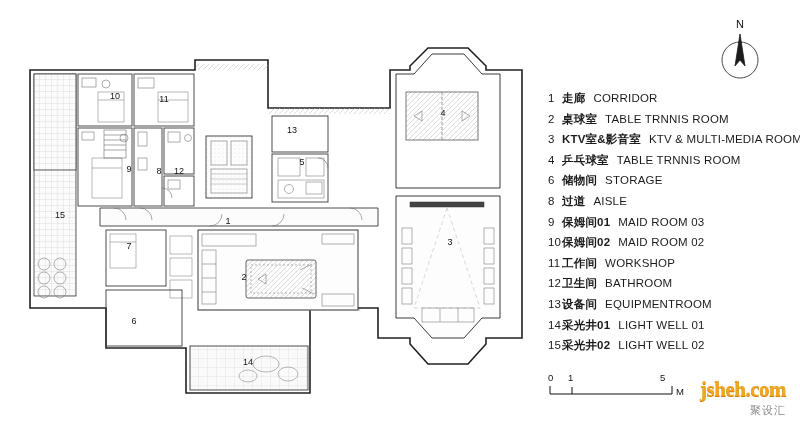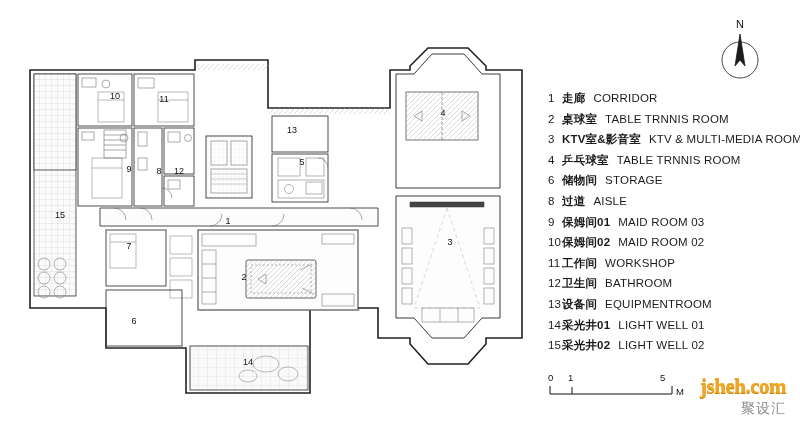--- a/index.html
+++ b/index.html
@@ -46,21 +46,21 @@
     position:absolute;right:14px;bottom:8px;
     text-align:right;
   }
   .logo .mark{
     font-family:Liberation Serif, serif;
     font-size:21px;font-weight:bold;color:#f0a61e;
     letter-spacing:-0.5px;line-height:32px;
     text-shadow:0 1px 0 #c9830c;
   }
   .logo .sub{
-    font-size:14px;color:#8a8a8a;letter-spacing:1px;margin-top:-2px;
+    font-size:11px;color:#8a8a8a;letter-spacing:1px;margin-top:-2px;
   }
   .rm-label-b{font-size:9px;fill:#111;font-family:"Liberation Sans",sans-serif;}
 </style>
 </head>
 <body>
 
 <div id="plan-root">
 
   <div class="plan-wrap">
     <svg width="530" height="400" viewBox="0 0 530 400" xmlns="http://www.w3.org/2000/svg">

